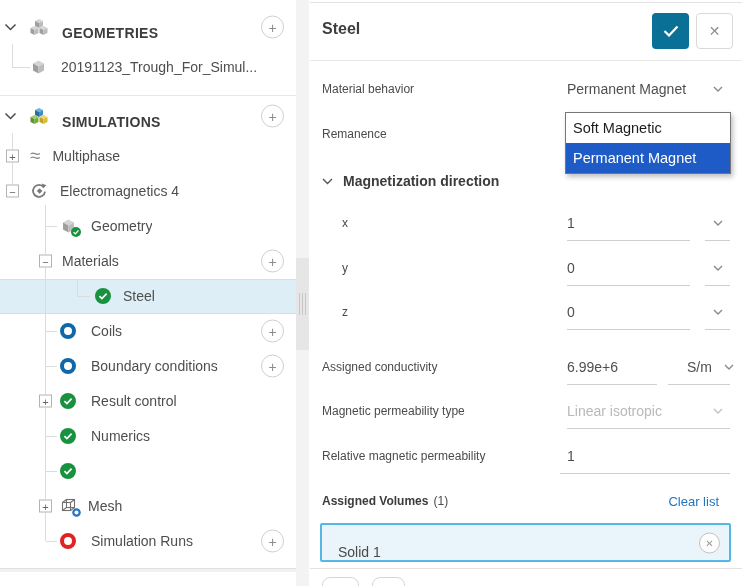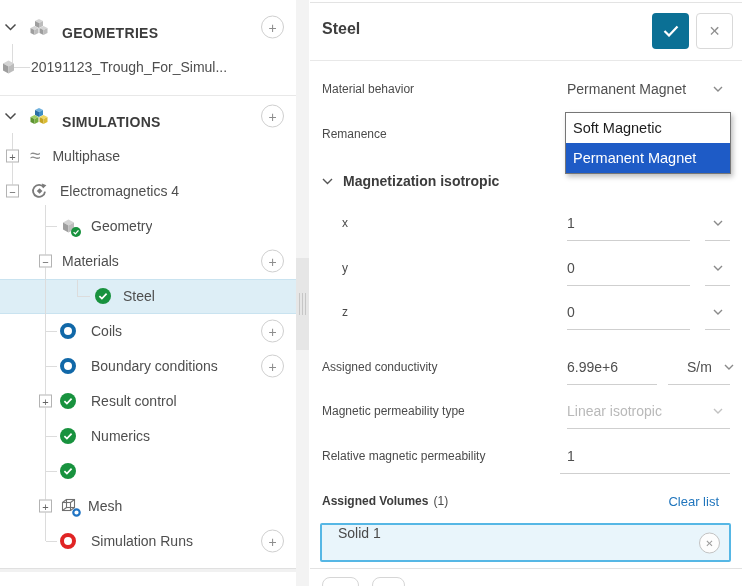--- a/index.html
+++ b/index.html
@@ -42,21 +42,21 @@
   .prow { position:absolute; left:12px; right:12px; height:24px; display:flex; align-items:center; }
   .plabel { font-size:12px; color:#4b4b4b; white-space:nowrap; }
   .pbold { font-weight:bold; color:#3c3c3c; }
   .pval { position:absolute; left:245px; font-size:14px; color:#4f4f4f; white-space:nowrap; }
   .pval.dis { color:#b9b9b9; }
   .chevpos { position:absolute; left:391px; top:50%; transform:translateY(-50%); display:inline-flex; }
   .uline { position:absolute; height:1px; background:#cfcfcf; }
   .seclabel { margin-left:10px; font-size:14px; font-weight:bold; color:#3c3c3c; }
   .link { position:absolute; right:11px; font-size:13px; color:#2176bd; cursor:pointer; }
   .chip { position:absolute; left:10px; top:523px; width:411px; height:39px; box-sizing:border-box;
-          border:2px solid #56b7e5; background:#e9f5fb; border-radius:2px; display:flex; align-items:flex-start; }
+          border:2px solid #56b7e5; background:#e9f5fb; border-radius:2px; display:flex; align-items:flex-end; }
   .chip .ctext { margin-left:16px; font-size:14px; color:#4a4a4a; }
   .chip-x { position:absolute; right:9px; top:50%; transform:translateY(-50%); width:21px; height:21px; box-sizing:border-box;
             border:1px solid #c3c3c3; border-radius:50%; background:#fdfdfd; color:#9a9a9a; font-size:10px;
             display:flex; align-items:center; justify-content:center; }
   .popup { position:absolute; left:255px; top:112px; width:166px; box-sizing:border-box; background:#fff;
            border:1px solid #767676; box-shadow:2px 3px 5px rgba(0,0,0,.25); z-index:10; }
   .opt { height:30px; display:flex; align-items:center; padding-left:7px; font-size:14.5px; color:#1c1c1c; }
   .opt.hl { background:#1e5bc6; color:#fff; }
   .stub { position:absolute; top:577px; height:16px; box-sizing:border-box; border:1px solid #d6d6d6; border-radius:8px; background:#fff; }
 </style>
@@ -96,21 +96,21 @@
             <polygon points="5.5,12 9.5,10 9.5,15 5.5,17" fill="#bcbcbc"></polygon>
           <polygon points="14.5,8 18.5,10 14.5,12 10.5,10" fill="#d4d4d4"></polygon>
             <polygon points="10.5,10 14.5,12 14.5,17 10.5,15" fill="#9e9e9e"></polygon>
             <polygon points="14.5,12 18.5,10 18.5,15 14.5,17" fill="#bcbcbc"></polygon>
         </svg>
       </span>
       <span class="lbl">GEOMETRIES</span>
       <span class="plusbtn">+</span>
     </div>
 
-    <div class="trow" style="top:50px;">
+    <div class="trow" style="top:50px;padding-left:30px;">
       <span class="icon" style="margin-right:14px;">
         <svg width="17" height="17" viewBox="0 0 17 17">
             <polygon points="8.5,1.5 14,4.5 8.5,7.5 3,4.5" fill="#d4d4d4"></polygon>
             <polygon points="3,4.5 8.5,7.5 8.5,14.5 3,11.5" fill="#9e9e9e"></polygon>
             <polygon points="8.5,7.5 14,4.5 14,11.5 8.5,14.5" fill="#bcbcbc"></polygon>
           </svg>
       </span>
       <span class="lbl">20191123_Trough_For_Simul...</span>
     </div>
 
@@ -296,21 +296,21 @@
     <div class="prow" style="top:122px;">
       <span class="plabel">Remanence</span>
     </div>
 
     <div class="prow" style="top:169px;">
       <span class="icon">
         <svg width="11" height="7" viewBox="0 0 11 7">
             <polyline points="1,1 5.5,5.5 10,1" fill="none" stroke="#555" stroke-width="1.4"></polyline>
           </svg>
       </span>
-      <span class="seclabel">Magnetization isotropic</span>
+      <span class="seclabel">Magnetization direction</span>
     </div>
 
     <div class="prow" style="top:211px;">
       <span class="plabel" style="margin-left:20px;">x</span>
       <span class="pval">1</span>
       <span class="chevpos">
         <svg width="10" height="6" viewBox="0 0 10 6">
             <polyline points="1,1 5,5 9,1" fill="none" stroke="#8a8a8a" stroke-width="1.4"></polyline>
           </svg>
       </span>

